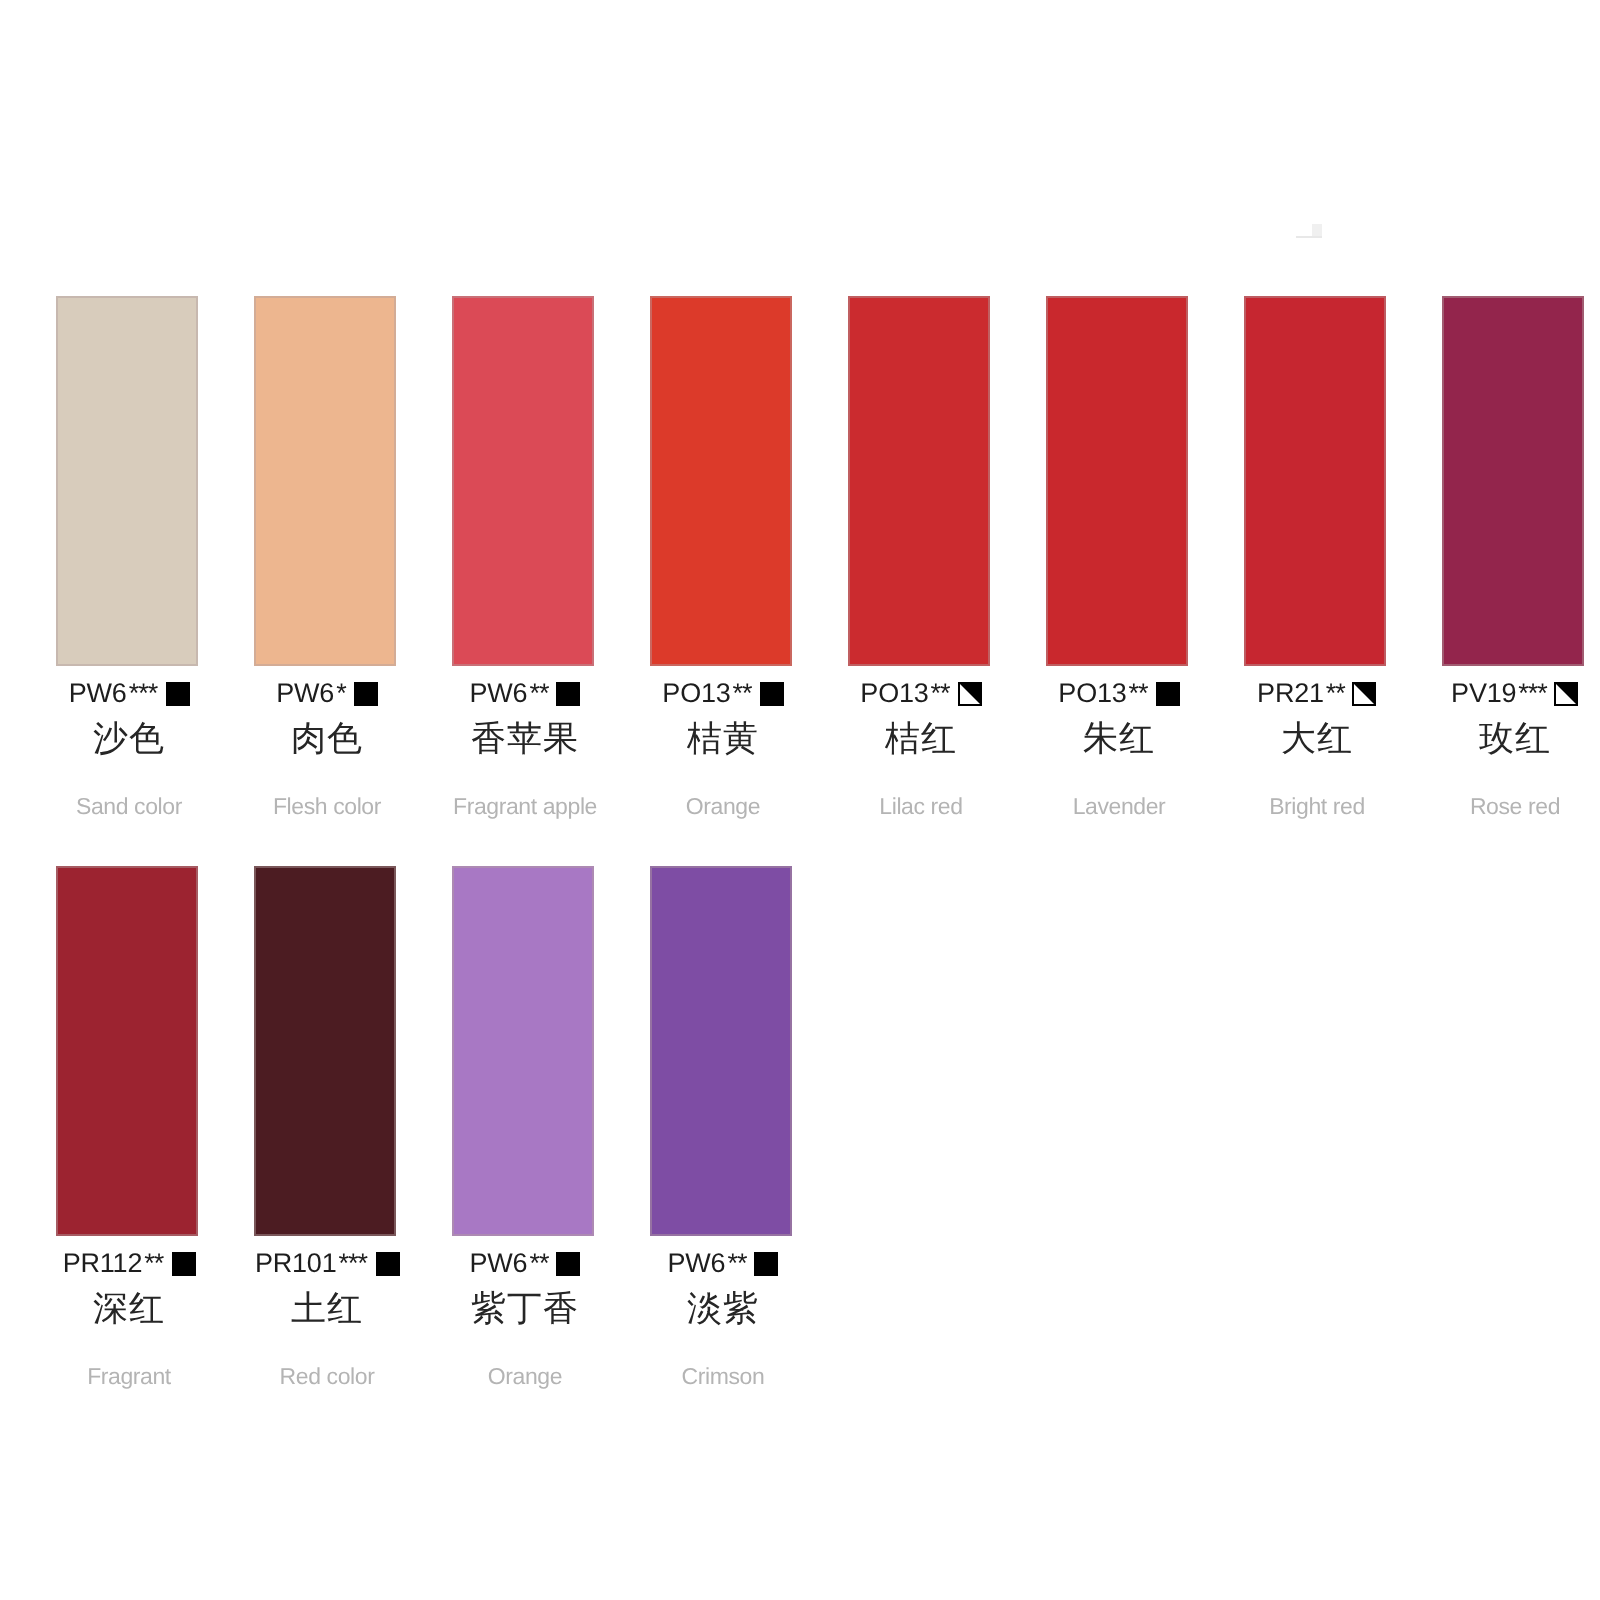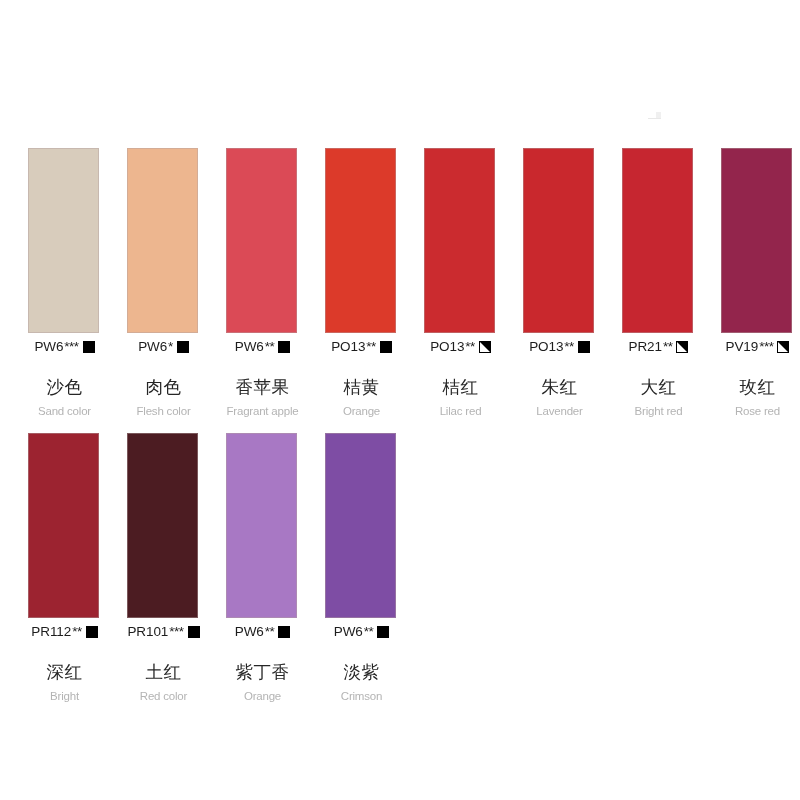--- a/index.html
+++ b/index.html
@@ -109,31 +109,31 @@
     top: 0;
     width: 100%;
     height: 100%;
     background: linear-gradient(to bottom left, #000000 0, #000000 49.5%, #ffffff 50.5%, #ffffff 100%);
   }
 
   .cn-name {
     font-size: 17.5px;
     color: #262626;
     line-height: 26px;
-    margin-top: 19px;
+    margin-top: 2px;
     letter-spacing: 0.5px;
     white-space: nowrap;
     font-family: "DejaVu Sans", "Liberation Sans", sans-serif;
   }
 
   .en-name {
     font-size: 11.5px;
     color: #b4b4b4;
     line-height: 16px;
-    margin-top: 3px;
+    margin-top: 13px;
     white-space: nowrap;
     letter-spacing: -0.2px;
   }
 
   #corner-artifact {
     position: absolute;
     left: 648px;
     top: 112px;
     width: 16px;
     height: 8px;
@@ -258,21 +258,21 @@
   <div class="swatch-row" id="row-2">
       <div class="swatch-cell">
         <div class="chip" style="background: rgb(156, 35, 48);"></div>
         <div class="label-block">
           <div class="code-line">
             <span class="code-text">PR112</span>
             <span class="stars">**</span>
             <span class="opacity-mark solid"></span>
           </div>
           <div class="cn-name">深红</div>
-          <div class="en-name">Bright</div>
+          <div class="en-name">Fragrant</div>
         </div>
       </div>
       <div class="swatch-cell">
         <div class="chip" style="background: rgb(76, 28, 34);"></div>
         <div class="label-block">
           <div class="code-line">
             <span class="code-text">PR101</span>
             <span class="stars">***</span>
             <span class="opacity-mark solid"></span>
           </div>

